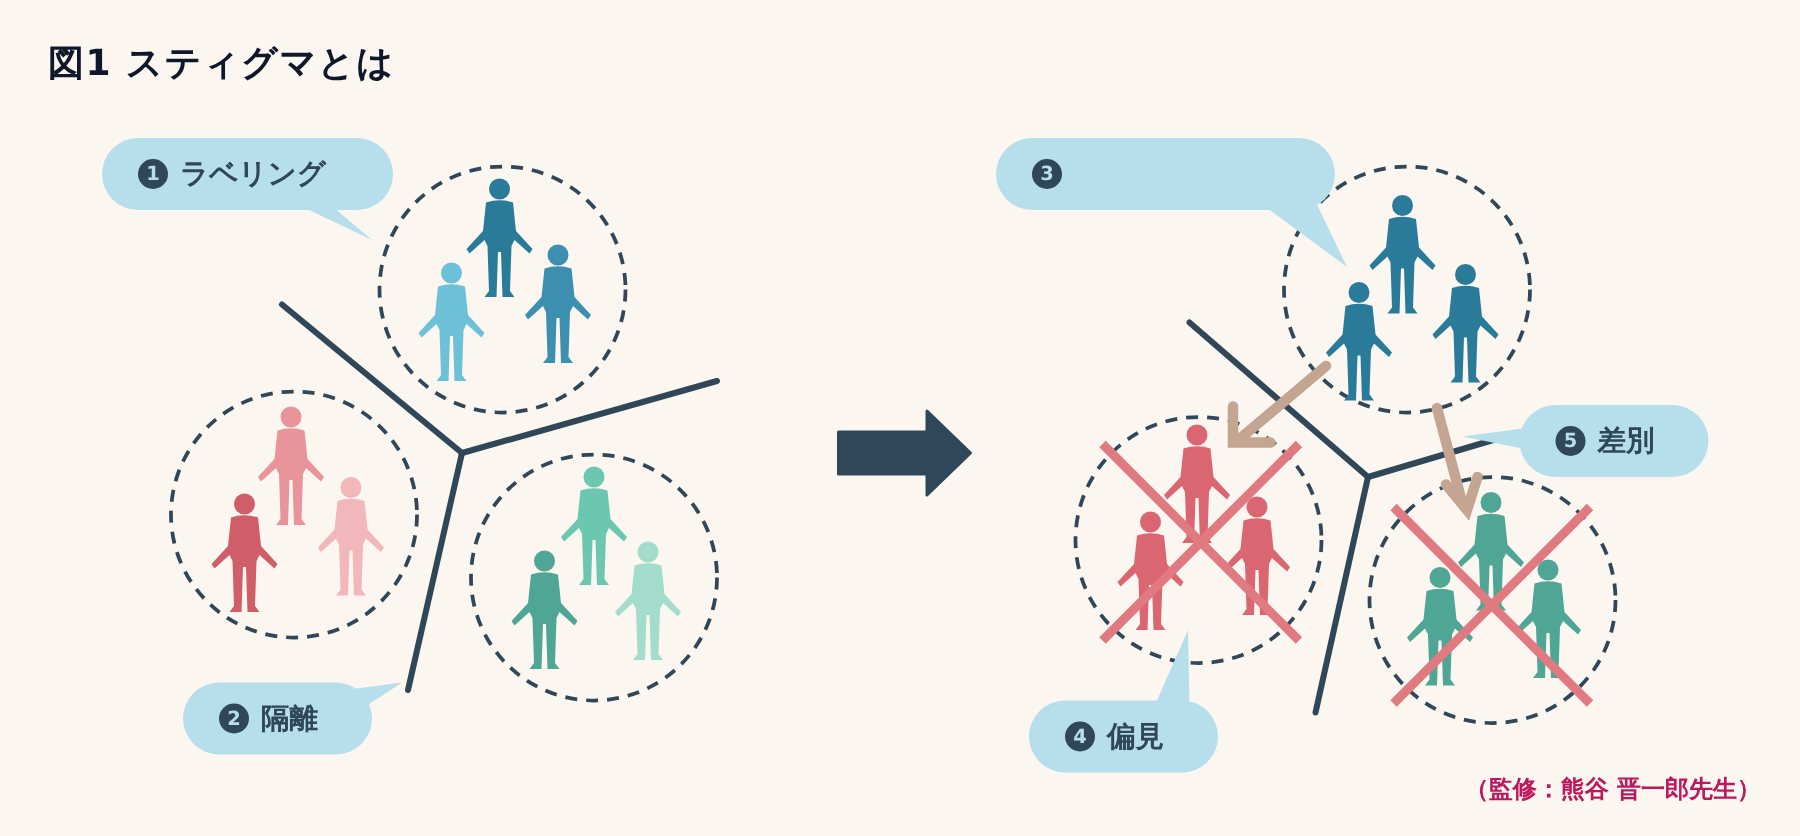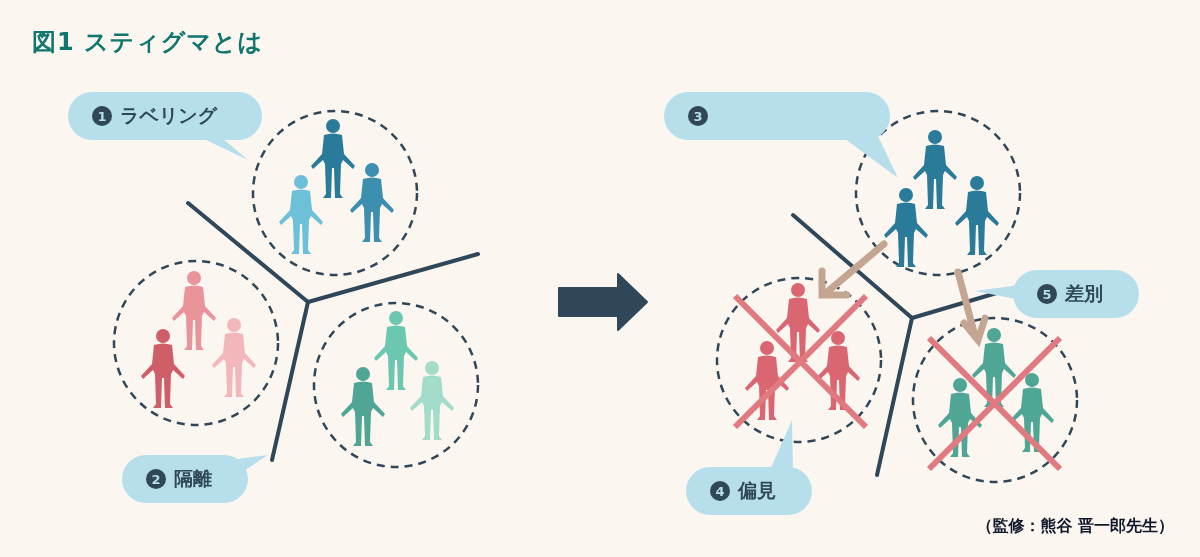--- a/index.html
+++ b/index.html
@@ -1,21 +1,21 @@
 <!DOCTYPE html>
 <html><head>
 <meta charset="utf-8">
 <style>
   html, body { margin:0; padding:0; }
   body { width:1200px; height:557px; background:#fcf6f0; position:relative; overflow:hidden; font-family:"DejaVu Sans", sans-serif; }
-  .title { position:absolute; left:32px; top:26px; font-size:24px; font-weight:bold; color:#0f766e; letter-spacing:1px; }
+  .title { position:absolute; left:32px; top:26px; font-size:24px; font-weight:bold; color:#0f172a; letter-spacing:1px; }
   svg.canvas { position:absolute; left:0; top:0; }
   .bubble { position:absolute; background:#b6dfeb; border-radius:26px; color:#2f4758; font-weight:bold; font-size:19px; display:flex; align-items:center; padding:0 24px; height:48px; box-sizing:border-box; white-space:nowrap; }
   .num { display:inline-flex; width:20px; height:20px; border-radius:50%; background:#2f4758; color:#b6dfeb; font-size:13px; align-items:center; justify-content:center; margin-right:8px; }
-  .credit { position:absolute; right:26px; top:516px; font-size:16px; font-weight:bold; color:#0f172a; }
+  .credit { position:absolute; right:26px; top:516px; font-size:16px; font-weight:bold; color:#be185d; }
 </style>
 </head>
 <body>
 
 <div class="title">図1 スティグマとは</div>
 
 <svg class="canvas" width="1200" height="557" viewBox="0 0 1200 557">
   <defs>
     <g id="person">
       <circle cx="0" cy="-30" r="7"></circle>

